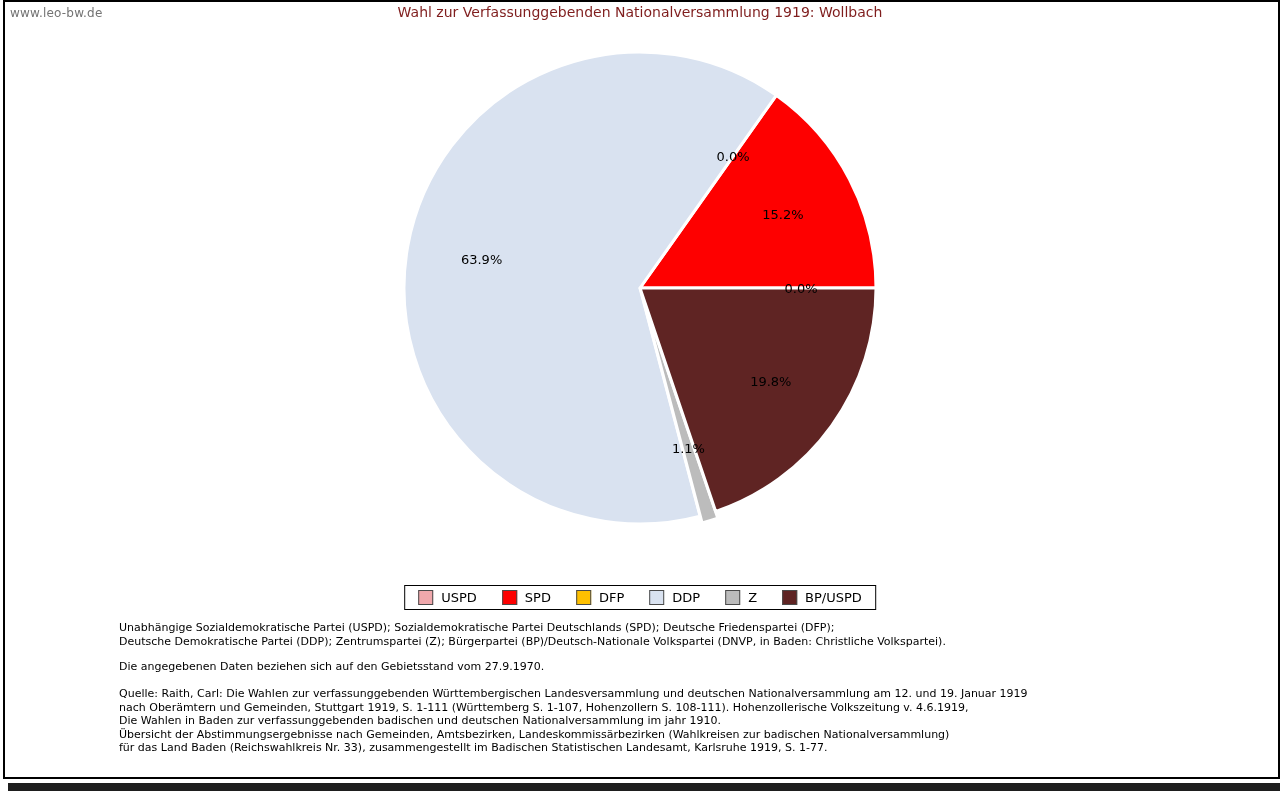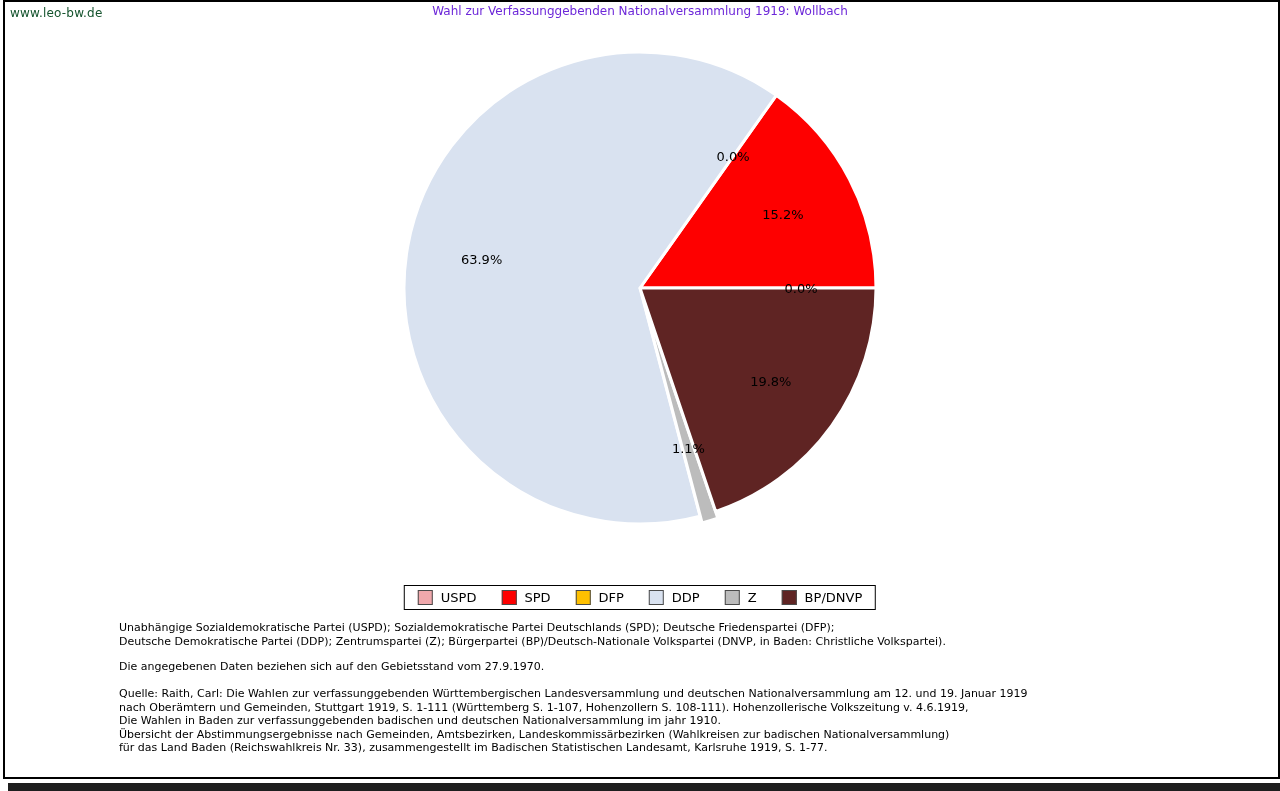--- a/index.html
+++ b/index.html
@@ -31,31 +31,31 @@
     right: 0;
     bottom: 0;
     height: 8px;
     background: #1e1e1e;
   }
   .watermark {
     position: absolute;
     left: 10px;
     top: 6px;
     font-size: 12px;
-    color: #14532d;
+    color: #737373;
     letter-spacing: 0.2px;
   }
   .title {
     position: absolute;
     left: 0;
     right: 0;
     top: 4px;
     text-align: center;
-    font-size: 12px;
-    color: #6d28d9;
+    font-size: 14px;
+    color: #7f1d1d;
   }
   svg.pie {
     position: absolute;
     left: 0;
     top: 0;
   }
   svg.pie text {
     font-family: "DejaVu Sans", sans-serif;
     font-size: 13px;
     fill: #000000;
@@ -137,21 +137,21 @@
       <div class="legend-item">
         <span class="legend-swatch" style="background: rgb(217, 226, 240);"></span>
         <span>DDP</span>
       </div>
       <div class="legend-item">
         <span class="legend-swatch" style="background: rgb(188, 188, 188);"></span>
         <span>Z</span>
       </div>
       <div class="legend-item">
         <span class="legend-swatch" style="background: rgb(95, 36, 35);"></span>
-        <span>BP/DNVP</span>
+        <span>BP/USPD</span>
       </div>
     </div>
 
   <div class="footnote note-parties">
     <div>Unabhängige Sozialdemokratische Partei (USPD); Sozialdemokratische Partei Deutschlands (SPD); Deutsche Friedenspartei (DFP);</div>
     <div>Deutsche Demokratische Partei (DDP); Zentrumspartei (Z); Bürgerpartei (BP)/Deutsch-Nationale Volkspartei (DNVP, in Baden: Christliche Volkspartei).</div>
   </div>
 
   <div class="footnote note-territory">Die angegebenen Daten beziehen sich auf den Gebietsstand vom 27.9.1970.</div>
 

